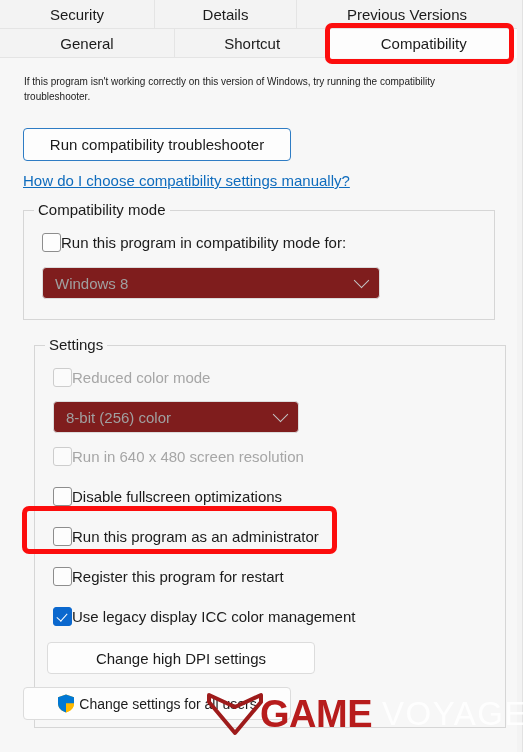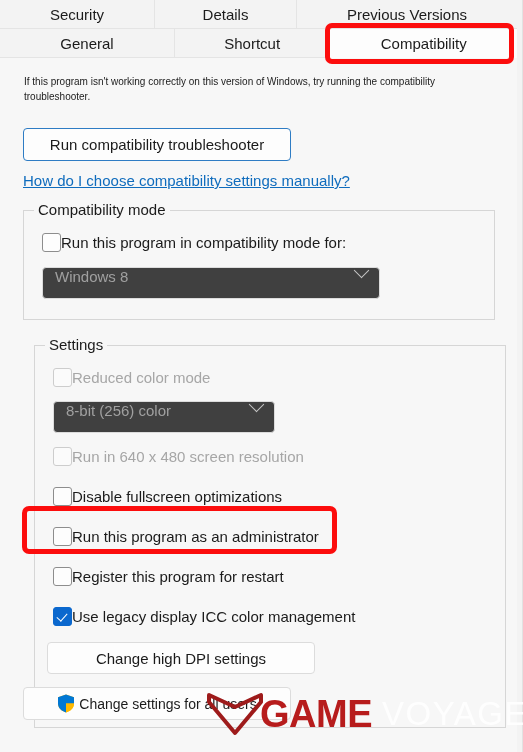--- a/index.html
+++ b/index.html
@@ -173,22 +173,23 @@
     color: #1b1b1b;
   }
   .cb-label.disabled { color: #a6a6a6; }
 
   
   .combo {
     position: absolute;
     box-sizing: border-box;
     border: 1px solid #dcdcdc;
     border-radius: 4px;
-    background: #404040;
-    display: flex;
+    background: #7f1d1d;
+    display: flex;
+    align-items: center;
     font-size: 15px;
     color: #a0a0a0;
     padding-left: 12px;
     cursor: default;
   }
   .combo .chev {
     position: absolute;
     right: 12px;
     width: 10px; height: 10px;
     border: solid #c4c4c4;
@@ -289,21 +290,21 @@
     </div>
 
     <div class="groupbox" id="group-settings">
       <div class="group-legend">Settings</div>
 
       <div class="checkrow" style="left:18px; top:22px;">
         <span class="cb disabled"></span>
         <span class="cb-label disabled">Reduced color mode</span>
       </div>
 
-      <div class="combo" style="left:18px; top:55px; width:222px; height:32px;">
+      <div class="combo" style="left:18px; top:55px; width:246px; height:32px;">
         <span>8-bit (256) color</span>
         <span class="chev"></span>
       </div>
 
       <div class="checkrow" style="left:18px; top:101px;">
         <span class="cb disabled"></span>
         <span class="cb-label disabled">Run in 640 x 480 screen resolution</span>
       </div>
 
       <div class="checkrow" style="left:18px; top:141px;">

